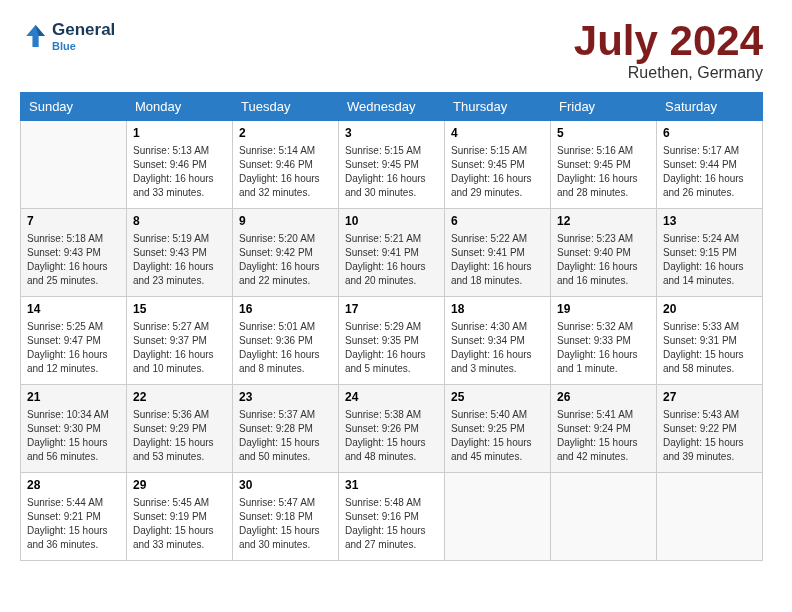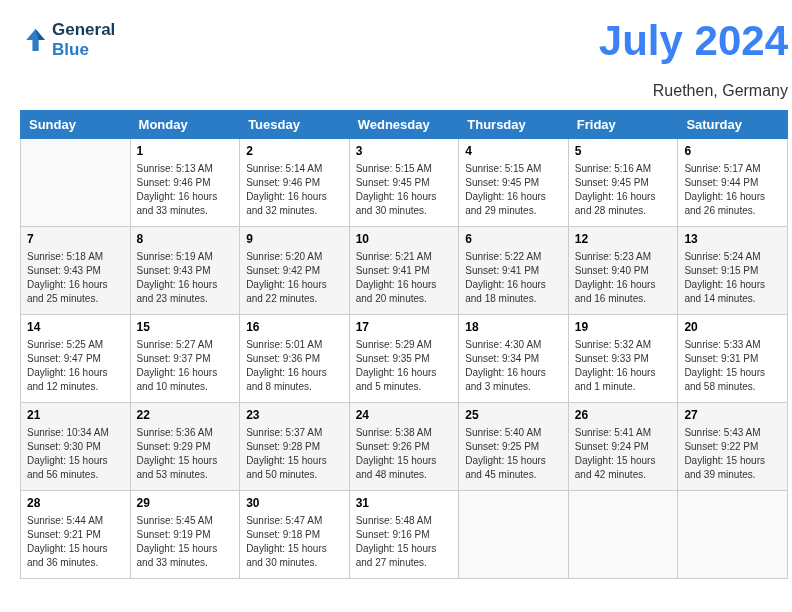--- a/index.html
+++ b/index.html
@@ -6,21 +6,21 @@
     body {
       width: 792px;
       height: 612px;
       font-family: Arial, sans-serif;
       background: #fff;
       overflow: hidden;
     }
     .page {
       width: 792px;
       height: 552px;
-      padding: 20px 4px 10px 20px;
+      padding: 20px 29px 10px 20px;
       display: flex;
       flex-direction: column;
     }
     .header {
       display: flex;
       justify-content: space-between;
       align-items: flex-start;
       margin-bottom: 10px;
     }
     .logo {
@@ -31,42 +31,42 @@
     .logo-icon {
       width: 28px;
       height: 28px;
     }
     .title-block {
       text-align: right;
     }
     .month-year {
       font-size: 42px;
       font-weight: bold;
-      color: #3b82f6;
+      color: #7f1d1d;
       line-height: 1;
     }
     .location {
       font-size: 16px;
       color: #333;
-      margin-top: 20px;
+      margin-top: 2px;
     }
     .calendar {
       flex: 1;
       border: 1px solid #ccc;
       border-collapse: collapse;
       width: 100%;
       table-layout: fixed;
     }
     .calendar th {
       background: #2a7cc7;
       color: #fff;
       text-align: left;
       padding: 6px 8px;
       font-size: 13px;
-      font-weight: bold;
+      font-weight: normal;
       border: 1px solid #2a7cc7;
     }
     .calendar td {
       border: 1px solid #ccc;
       vertical-align: top;
       padding: 4px 6px;
       font-size: 10px;
       color: #333;
       line-height: 1.4;
       height: 88px;
@@ -90,21 +90,21 @@
 
 <div class="page">
   <div class="header">
     <div class="logo">
       <svg class="logo-icon" viewBox="0 0 36 36">
         <polygon points="20,4 32,18 24,18 24,32 16,32 16,18 8,18" fill="#2a7cc7"></polygon>
         <polygon points="20,4 32,18 24,18" fill="#1a5a9a"></polygon>
       </svg>
       <div>
         <div style="font-size:17px;font-weight:bold;color:#1a3a5c;line-height:1.15;">General</div>
-        <div style="font-size:17px;font-weight:bold;color:#2a7cc7;line-height:1.15;">Blue</div>
+        <div style="font-size:11px;font-weight:bold;color:#2a7cc7;line-height:1.15;">Blue</div>
       </div>
     </div>
     <div class="title-block">
       <div class="month-year">July 2024</div>
       <div class="location">Ruethen, Germany</div>
     </div>
   </div>
 
   <table class="calendar">
     <thead>

